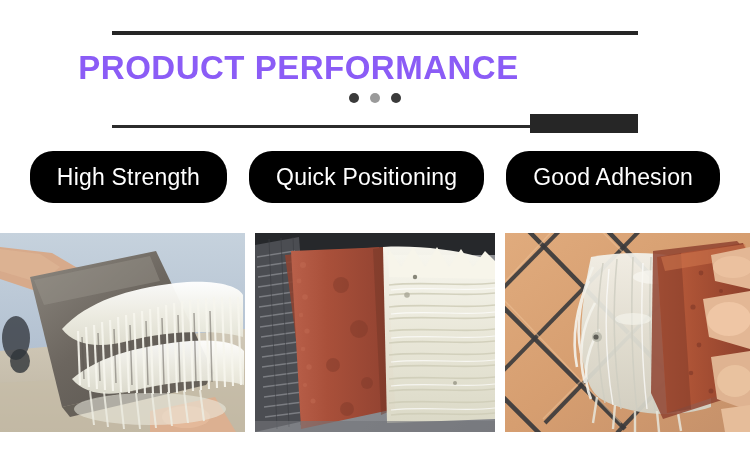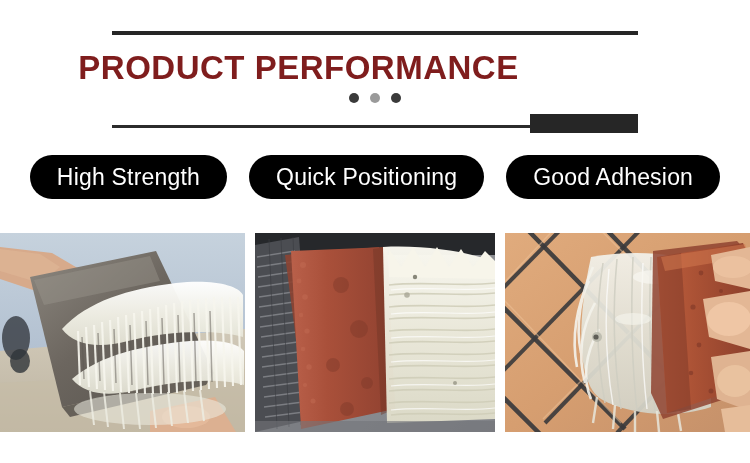--- a/index.html
+++ b/index.html
@@ -33,21 +33,21 @@
   }
   .title {
     position: absolute;
     left: 0;
     top: 48px;
     width: 597px;
     text-align: center;
     font-size: 33px;
     font-weight: bold;
     letter-spacing: 0.5px;
-    color: #7f1d1d;
+    color: #8b5cf6;
     font-family: "Liberation Sans", sans-serif;
     line-height: 40px;
     white-space: nowrap;
   }
   .dots {
     position: absolute;
     left: 0;
     top: 93px;
     width: 750px;
     display: flex;
@@ -90,21 +90,21 @@
     height: 46px;
     display: flex;
     justify-content: center;
     align-items: center;
     gap: 22px;
   }
   .badge {
     background: #000000;
     color: #ffffff;
     border-radius: 23px;
-    height: 44px;
+    height: 52px;
     display: flex;
     align-items: center;
     justify-content: center;
     padding: 0 27px;
     font-size: 23px;
     font-weight: normal;
     white-space: nowrap;
     letter-spacing: 0.2px;
     box-sizing: border-box;
   }

